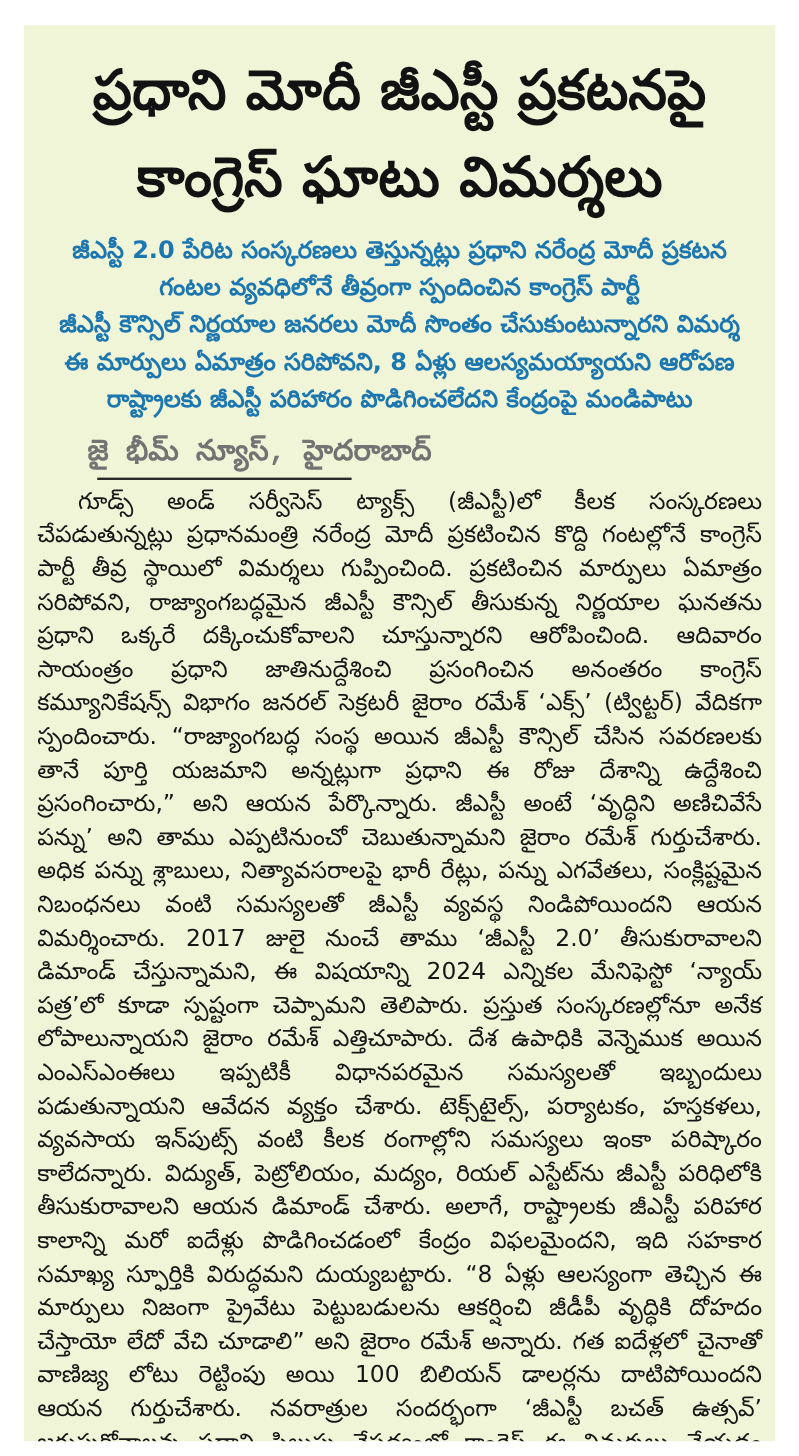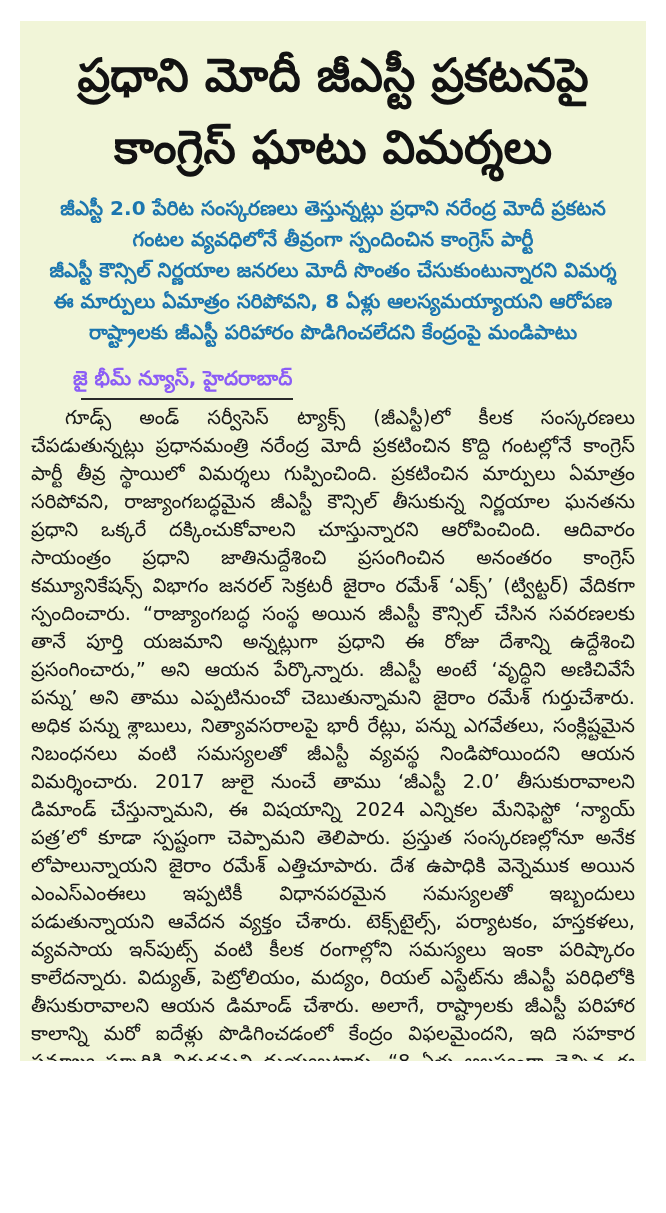--- a/index.html
+++ b/index.html
@@ -13,21 +13,21 @@
     width: 666px;
     height: 1213px;
     background: #ffffff;
     overflow: hidden;
   }
   .article-panel {
     position: absolute;
     left: 20px;
     top: 21px;
     width: 626px;
-    height: 1040px;
+    height: 1180px;
     background: #f1f5d8;
     box-sizing: border-box;
     padding: 14px 9px 10px 9px;
     overflow: hidden;
   }
   .headline {
     color: #121212;
     font-weight: 700;
     font-size: 46px;
     line-height: 72px;
@@ -37,27 +37,28 @@
   }
   .subhead {
     color: #1c76af;
     font-weight: 700;
     font-size: 20px;
     line-height: 31px;
     text-align: center;
     margin: 0 6px 16px 6px;
   }
   .byline {
-    color: #8b5cf6;
+    color: #737373;
     font-weight: 700;
-    font-size: 20px;
+    font-size: 24px;
     line-height: 28px;
     text-align: left;
     padding-left: 44px;
     margin: 2px 0 0 0;
+    font-family: Liberation Mono, monospace;
   }
   .byline-divider {
     border: none;
     border-top: 2px solid #2a2a2a;
     width: 212px;
     margin: 6px 0 4px 52px;
   }
   .article-body {
     color: #161616;
     font-size: 19.5px;

